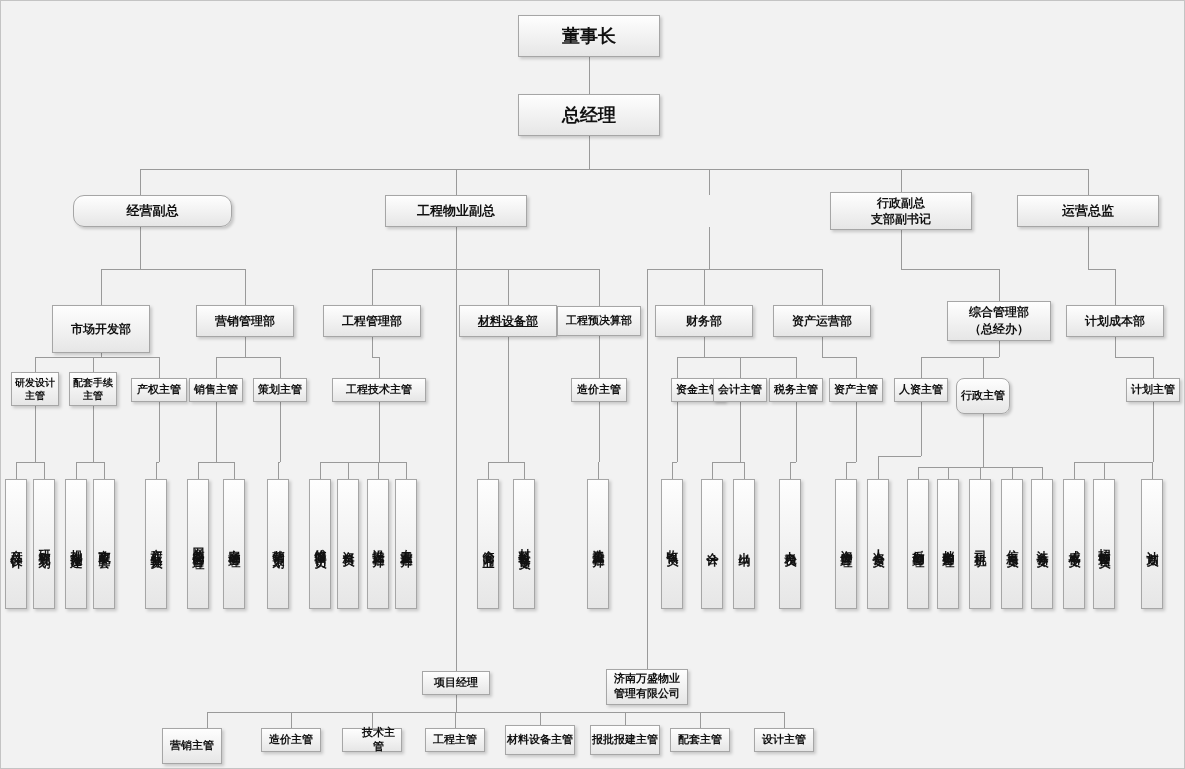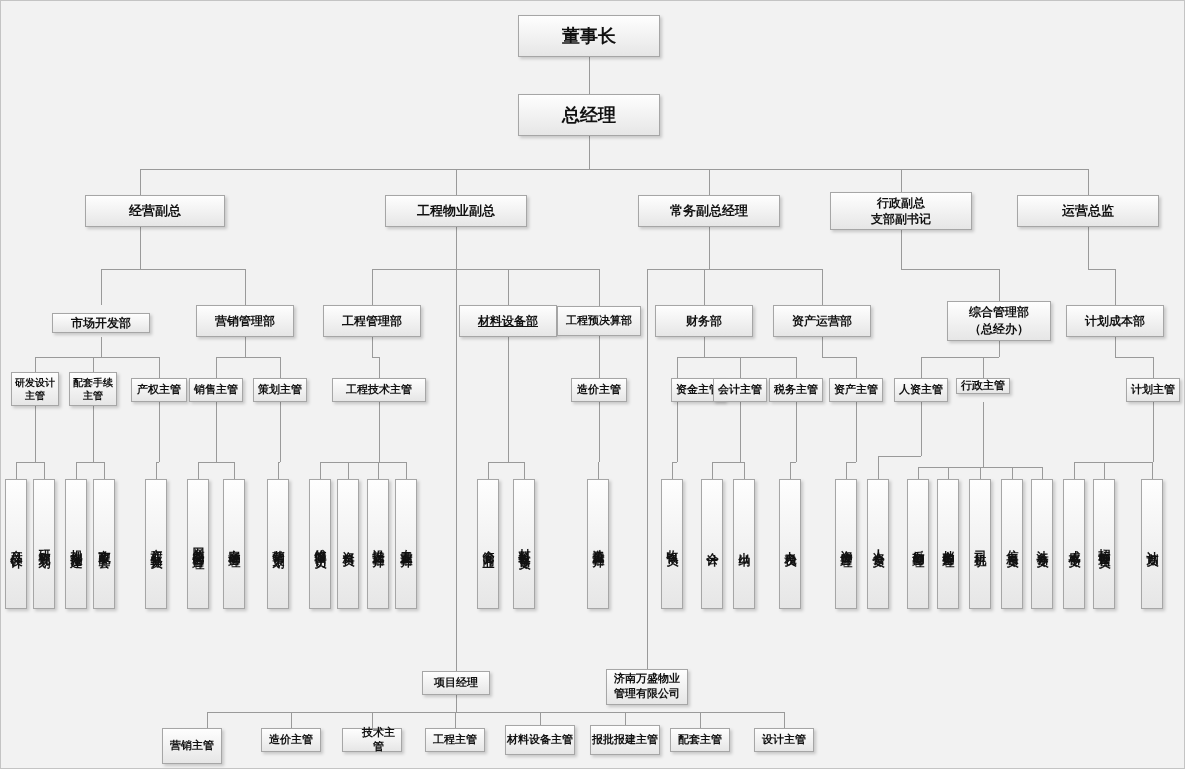--- a/index.html
+++ b/index.html
@@ -169,27 +169,26 @@
       <line x1="371" y1="711" x2="371" y2="727"></line>
       <line x1="454" y1="711" x2="454" y2="727"></line>
       <line x1="539" y1="711" x2="539" y2="724"></line>
       <line x1="624" y1="711" x2="624" y2="724"></line>
       <line x1="699" y1="711" x2="699" y2="727"></line>
       <line x1="783" y1="711" x2="783" y2="727"></line>
     </svg>
 
 <div class="node xl" style="left: 517px; top: 14px; width: 142px; height: 42px;"><span class="lbl">董事长</span></div>
     <div class="node xl" style="left: 517px; top: 93px; width: 142px; height: 42px;"><span class="lbl">总经理</span></div>
-    <div class="node lg" style="left: 84px; top: 194px; width: 140px; height: 32px;"><span class="lbl">经营副总</span></div>
+    <div class="node lg" style="left: 72px; top: 194px; width: 159px; height: 32px; border-radius: 11px;"><span class="lbl">经营副总</span></div>
     <div class="node lg" style="left: 384px; top: 194px; width: 142px; height: 32px;"><span class="lbl">工程物业副总</span></div>
-    <div class="node lg" style="left: 637px; top: 194px; width: 142px; height: 32px;"><span class="lbl">常务副总经理</span></div>
     <div class="node lg2" style="left: 829px; top: 191px; width: 142px; height: 38px;"><span class="lbl">行政副总
 支部副书记</span></div>
     <div class="node lg" style="left: 1016px; top: 194px; width: 142px; height: 32px;"><span class="lbl">运营总监</span></div>
-    <div class="node md" style="left: 51px; top: 304px; width: 98px; height: 20px; margin-top: 8px;"><span class="lbl">市场开发部</span></div>
+    <div class="node md" style="left: 51px; top: 304px; width: 98px; height: 48px;"><span class="lbl">市场开发部</span></div>
     <div class="node md" style="left: 195px; top: 304px; width: 98px; height: 32px;"><span class="lbl">营销管理部</span></div>
     <div class="node md" style="left: 322px; top: 304px; width: 98px; height: 32px;"><span class="lbl">工程管理部</span></div>
     <div class="node md" style="left: 458px; top: 304px; width: 98px; height: 32px; text-decoration: underline;"><span class="lbl">材料设备部</span></div>
     <div class="node smd" style="left: 556px; top: 305px; width: 84px; height: 30px;"><span class="lbl">工程预决算部</span></div>
     <div class="node md" style="left: 654px; top: 304px; width: 98px; height: 32px;"><span class="lbl">财务部</span></div>
     <div class="node md" style="left: 772px; top: 304px; width: 98px; height: 32px;"><span class="lbl">资产运营部</span></div>
     <div class="node md2" style="left: 946px; top: 300px; width: 104px; height: 40px;"><span class="lbl">综合管理部
 （总经办）</span></div>
     <div class="node md" style="left: 1065px; top: 304px; width: 98px; height: 32px;"><span class="lbl">计划成本部</span></div>
     <div class="node xs2" style="left: 10px; top: 371px; width: 48px; height: 34px;"><span class="lbl">研发设计
@@ -199,21 +198,21 @@
     <div class="node sm" style="left: 130px; top: 377px; width: 56px; height: 24px;"><span class="lbl">产权主管</span></div>
     <div class="node sm" style="left: 188px; top: 377px; width: 54px; height: 24px;"><span class="lbl">销售主管</span></div>
     <div class="node sm" style="left: 252px; top: 377px; width: 54px; height: 24px;"><span class="lbl">策划主管</span></div>
     <div class="node sm" style="left: 331px; top: 377px; width: 94px; height: 24px;"><span class="lbl">工程技术主管</span></div>
     <div class="node sm" style="left: 570px; top: 377px; width: 56px; height: 24px;"><span class="lbl">造价主管</span></div>
     <div class="node sm" style="left: 670px; top: 377px; width: 54px; height: 24px;"><span class="lbl">资金主管</span></div>
     <div class="node sm" style="left: 712px; top: 377px; width: 54px; height: 24px;"><span class="lbl">会计主管</span></div>
     <div class="node sm" style="left: 768px; top: 377px; width: 54px; height: 24px;"><span class="lbl">税务主管</span></div>
     <div class="node sm" style="left: 828px; top: 377px; width: 54px; height: 24px;"><span class="lbl">资产主管</span></div>
     <div class="node sm" style="left: 893px; top: 377px; width: 54px; height: 24px;"><span class="lbl">人资主管</span></div>
-    <div class="node sm" style="left: 955px; top: 377px; width: 54px; height: 16px;"><span class="lbl">行政主管</span></div>
+    <div class="node sm" style="left: 955px; top: 377px; width: 54px; height: 36px; border-radius: 8px;"><span class="lbl">行政主管</span></div>
     <div class="node sm" style="left: 1125px; top: 377px; width: 54px; height: 24px;"><span class="lbl">计划主管</span></div>
     <div class="node v" style="left: 4px; top: 478px; width: 22px; height: 130px;"><span class="lbl">产品设计</span></div>
     <div class="node v" style="left: 32px; top: 478px; width: 22px; height: 130px;"><span class="lbl">研究规划</span></div>
     <div class="node v" style="left: 64px; top: 478px; width: 22px; height: 130px;"><span class="lbl">规划报建</span></div>
     <div class="node v" style="left: 92px; top: 478px; width: 22px; height: 130px;"><span class="lbl">市政配套</span></div>
     <div class="node v" style="left: 144px; top: 478px; width: 22px; height: 130px;"><span class="lbl">产权业务员</span></div>
     <div class="node v" style="left: 186px; top: 478px; width: 22px; height: 130px;"><span class="lbl">网签合同管理</span></div>
     <div class="node v" style="left: 222px; top: 478px; width: 22px; height: 130px;"><span class="lbl">案场管理</span></div>
     <div class="node v" style="left: 266px; top: 478px; width: 22px; height: 130px;"><span class="lbl">营销策划</span></div>
     <div class="node v" style="left: 308px; top: 478px; width: 22px; height: 130px;"><span class="lbl">维修回访员</span></div>

